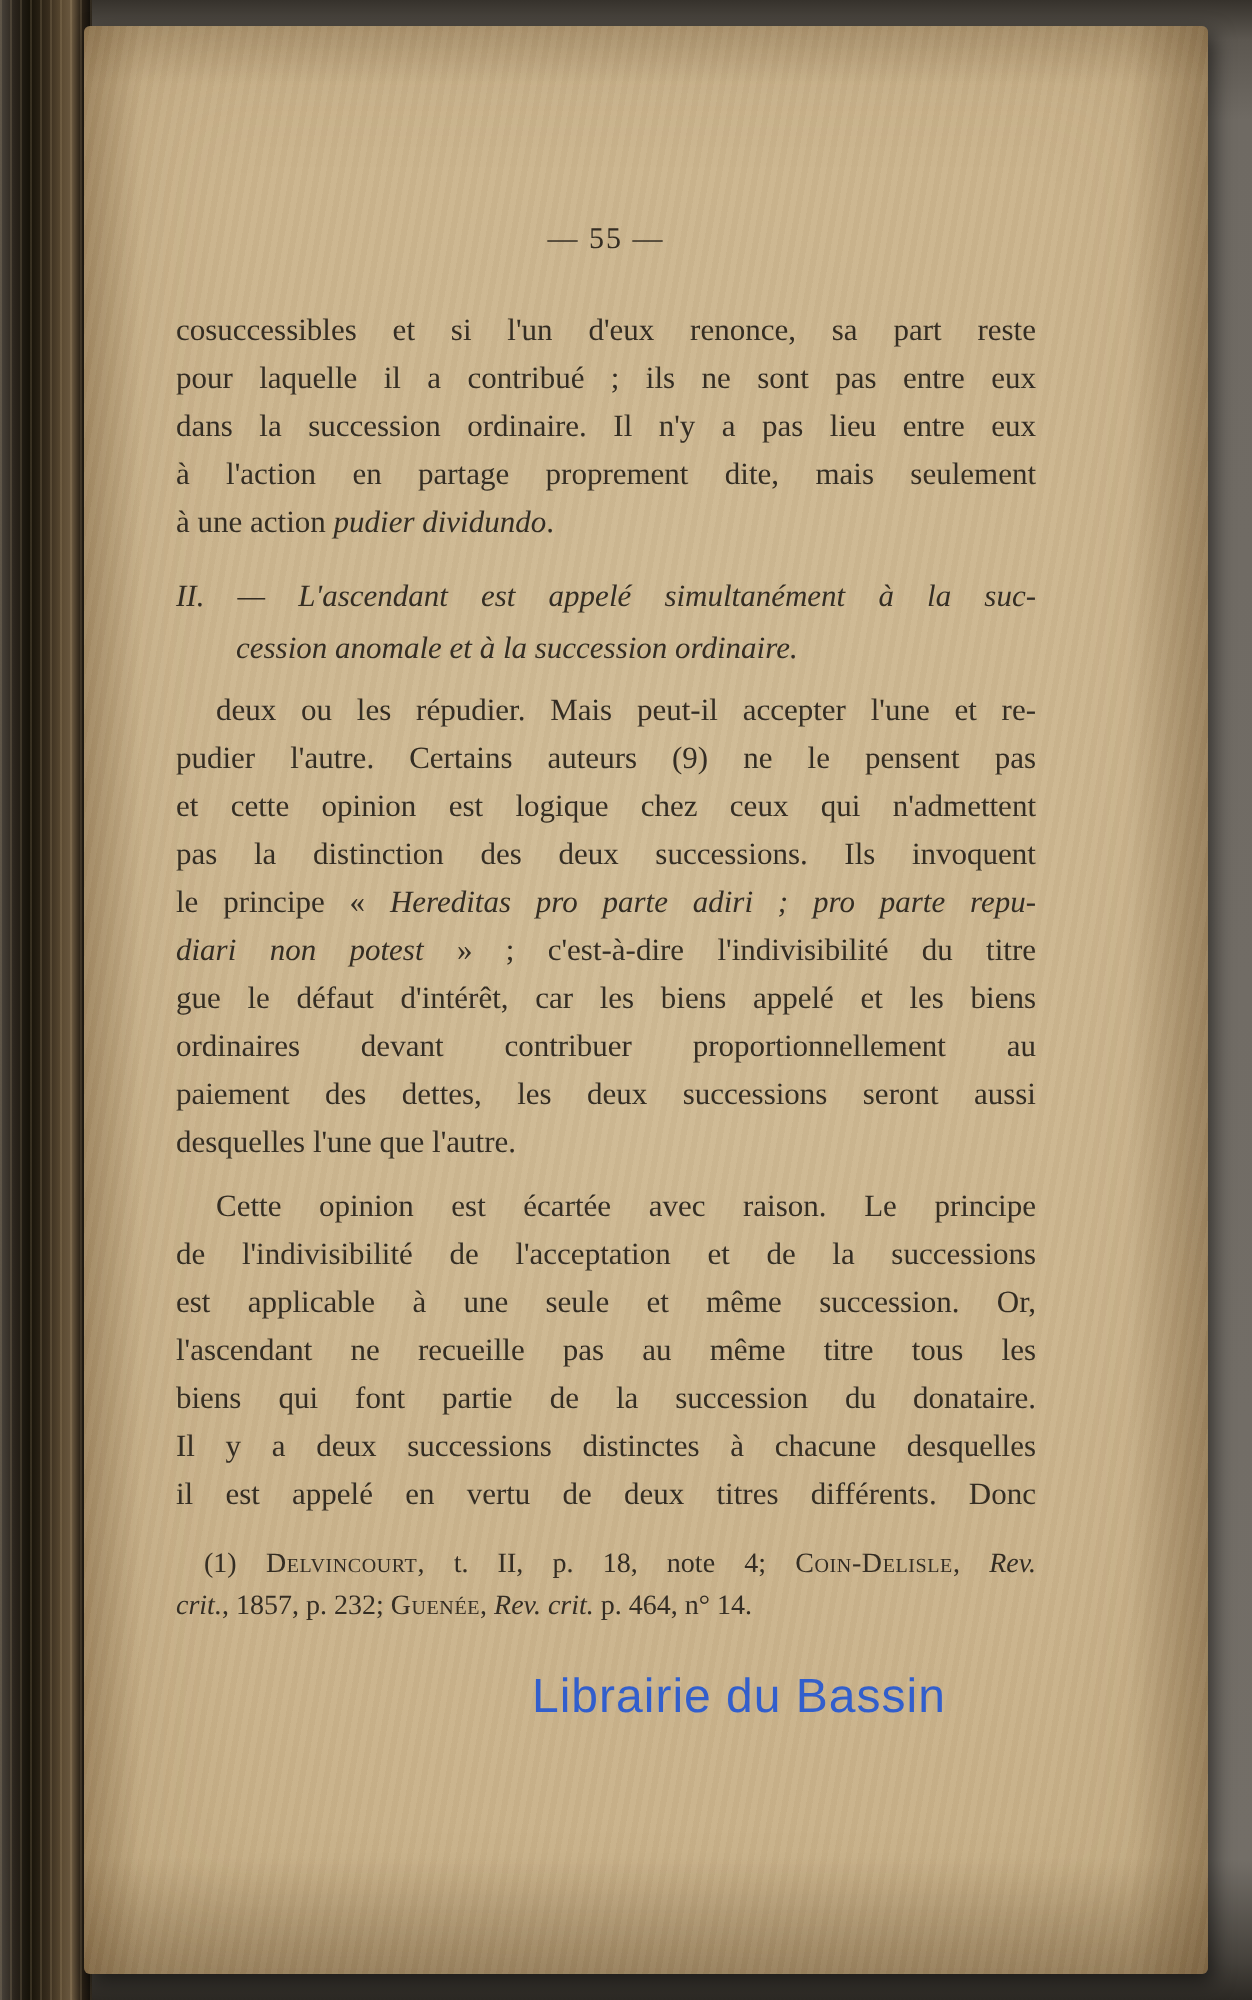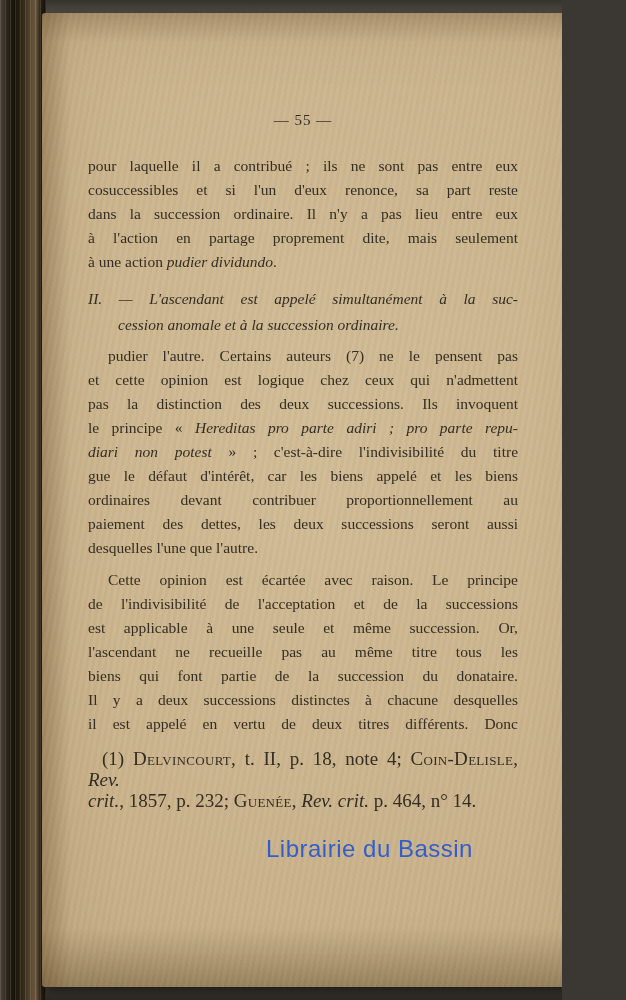--- a/index.html
+++ b/index.html
@@ -1,17 +1,17 @@
 <!DOCTYPE html>
 <html><head>
 <meta charset="utf-8">
 <style>
   html,body{margin:0;padding:0;background:#3b3833;}
   .photo{
-    position:relative;width:562px;height:1000px;overflow:hidden;
+    position:relative;width:626px;height:1000px;overflow:hidden;
     font-family:"Liberation Serif",serif;
     background:linear-gradient(180deg,#36322c 0%,#5c5750 2%,#6f6a63 6%,#736e67 93%,#46423c 98%,#2c2924 100%);
   }
   .left-edge{
     position:absolute;left:0;top:0;bottom:0;width:46px;
     background:linear-gradient(90deg,#4a443c 0%,#2a241c 16%,#161209 32%,#372c1d 52%,#5c4b33 68%,#6b5940 78%,#2b2217 88%,#100d09 100%);
   }
   .left-edge::after{
     content:"";position:absolute;inset:0;opacity:.45;
     background:repeating-linear-gradient(90deg,rgba(214,190,146,.35) 0 1px,rgba(0,0,0,0) 1px 5px);
@@ -32,51 +32,52 @@
     position:absolute;left:46px;top:95px;width:430px;
     font-size:15.5px;line-height:24px;color:#342d23;
   }
   .pagenum{text-align:center;margin:0 0 22px 0;font-size:15px;letter-spacing:1px;}
   .line{text-align:justify;text-align-last:justify;}
   .line.short{text-align-last:left;}
   .line.hang{padding-left:30px;}
   .para.indent .line:first-child{text-indent:20px;}
   .para + .para{margin-top:8px;}
   .heading{font-style:italic;margin:12px 0 6px 0;line-height:26px;}
-  .footnote{margin-top:12px;font-size:19px;line-height:21px;}
+  .footnote{margin-top:12px;font-size:14px;line-height:21px;}
   .footnote .line:first-child{text-indent:14px;}
   span.i{font-style:italic;}
   span.sc{font-variant:small-caps;letter-spacing:.3px;}
   .watermark{
     position:absolute;left:224px;top:822px;
     font-family:"Liberation Sans",sans-serif;
     font-size:24px;color:#2a5ad0;opacity:.95;letter-spacing:.5px;white-space:nowrap;
   }
 </style>
 </head>
 <body>
 
 <div class="photo">
   <div class="left-edge"></div>
   <div class="page">
     <div class="text">
       <div class="pagenum">— 55 —</div>
       <div class="para">
+          <div class="line"><span>cosuccessibles et si l'un d'eux renonce, sa part reste</span></div>
           <div class="line"><span>pour laquelle il a contribué ; ils ne sont pas entre eux</span></div>
-          <div class="line"><span>cosuccessibles et si l'un d'eux renonce, sa part reste</span></div>
           <div class="line"><span>dans la succession ordinaire. Il n'y a pas lieu entre eux</span></div>
           <div class="line"><span>à l'action en partage proprement dite, mais seulement</span></div>
           <div class="line short"><span>à une action </span><span class="i">pudier dividundo</span><span>.</span></div>
         </div>
       <div class="heading">
           <div class="line"><span>II. — L'ascendant est appelé simultanément à la suc-</span></div>
           <div class="line short hang"><span>cession anomale et à la succession ordinaire.</span></div>
         </div>
       <div class="para indent">
-          <div class="line"><span>pudier l'autre. Certains auteurs (7) ne le pensent pas</span></div>
+          <div class="line"><span>deux ou les répudier. Mais peut-il accepter l'une et re-</span></div>
+          <div class="line"><span>pudier l'autre. Certains auteurs (9) ne le pensent pas</span></div>
           <div class="line"><span>et cette opinion est logique chez ceux qui n'admettent</span></div>
           <div class="line"><span>pas la distinction des deux successions. Ils invoquent</span></div>
           <div class="line"><span>le principe « </span><span class="i">Hereditas pro parte adiri ; pro parte repu-</span></div>
           <div class="line"><span class="i">diari non potest</span><span> » ; c'est-à-dire l'indivisibilité du titre</span></div>
           <div class="line"><span>gue le défaut d'intérêt, car les biens appelé et les biens</span></div>
           <div class="line"><span>ordinaires devant contribuer proportionnellement au</span></div>
           <div class="line"><span>paiement des dettes, les deux successions seront aussi</span></div>
           <div class="line short"><span>desquelles l'une que l'autre.</span></div>
         </div>
       <div class="para indent">

